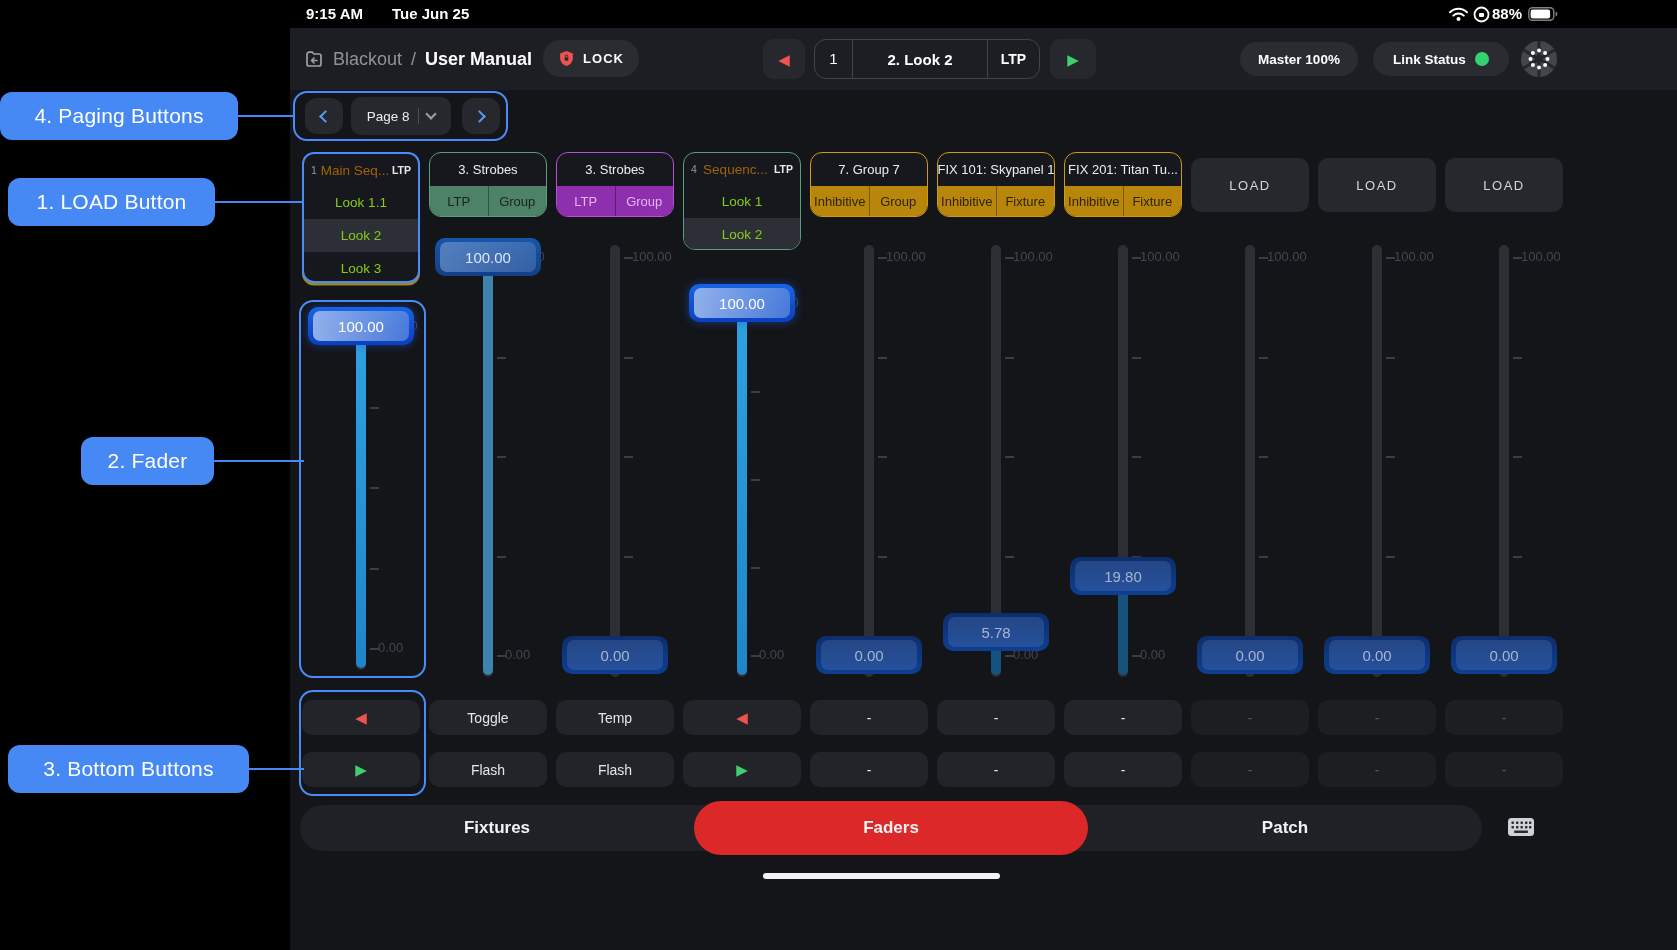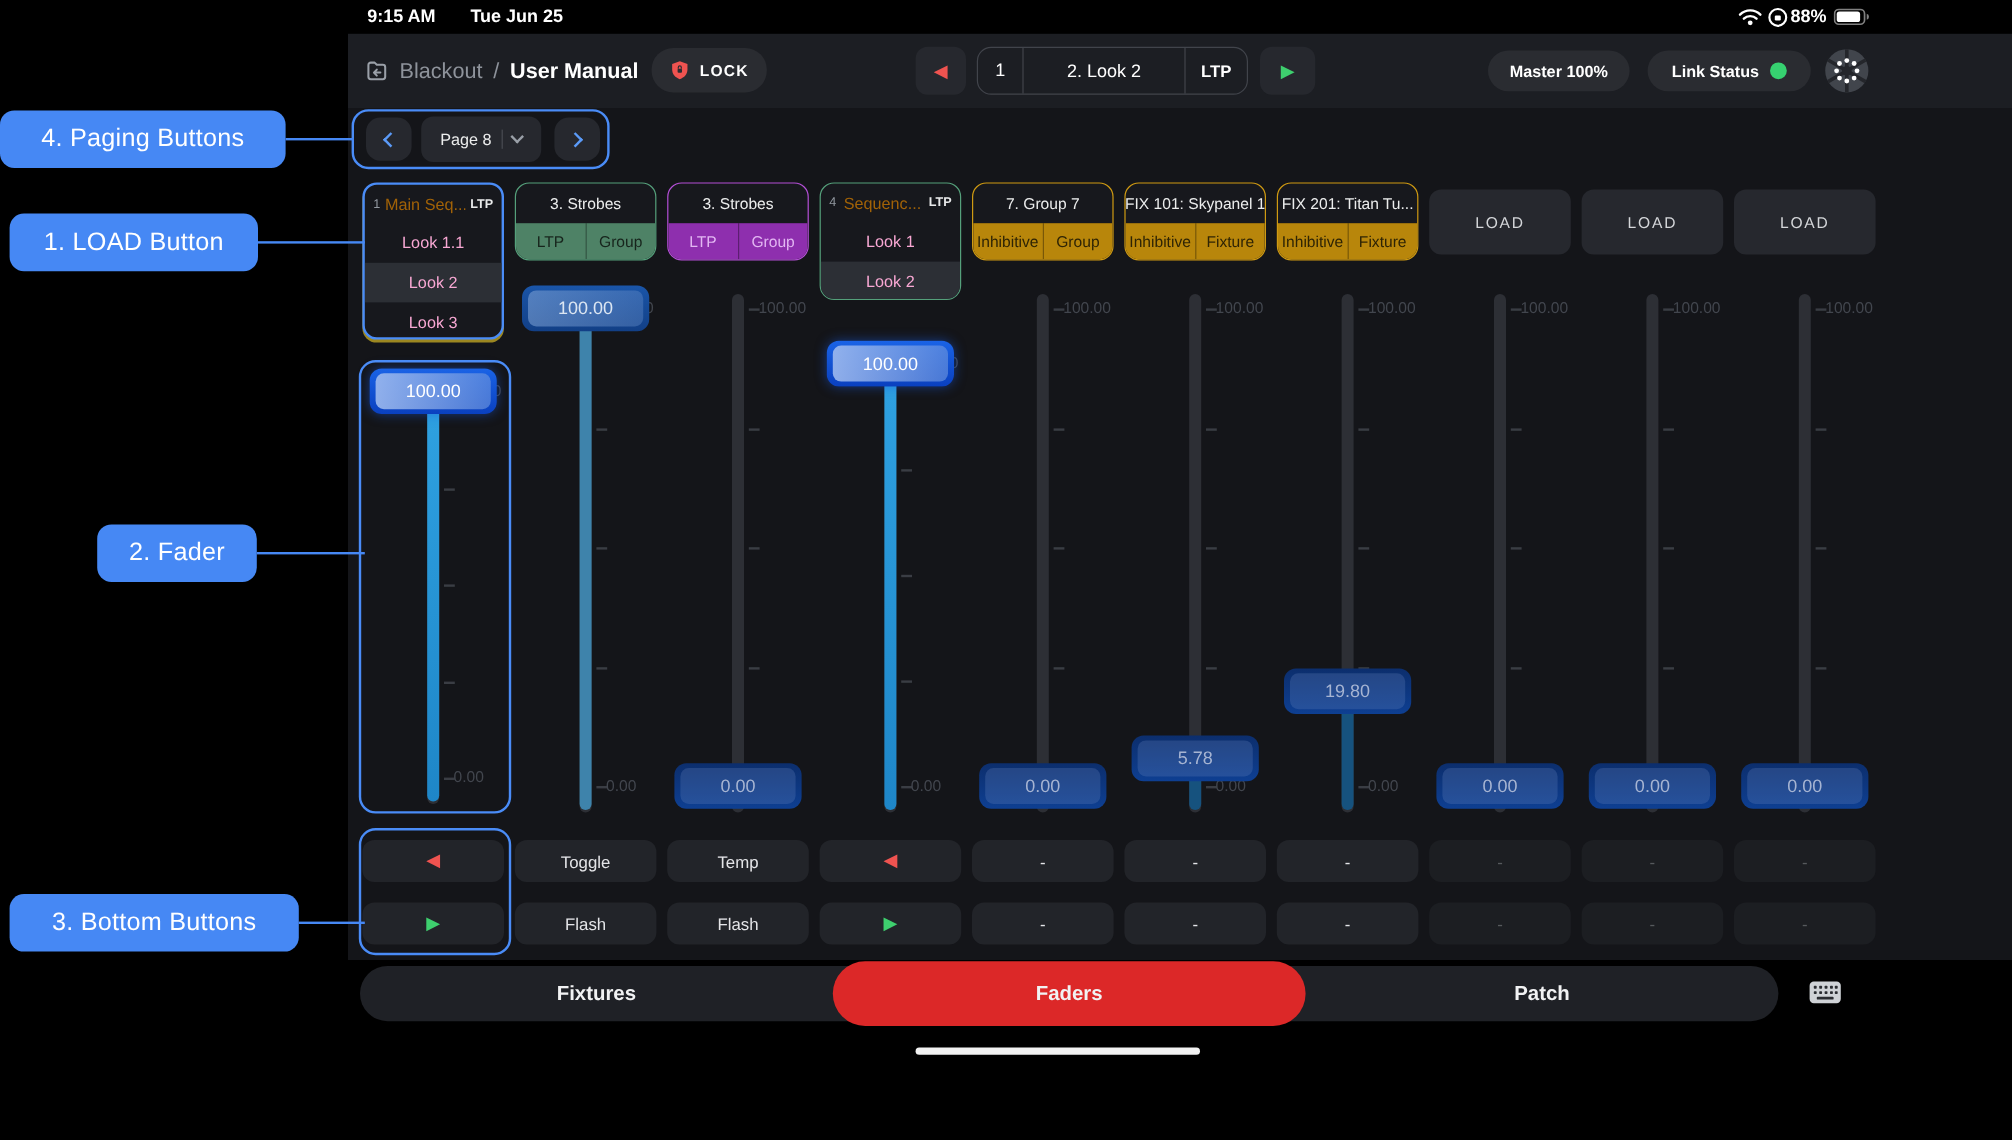--- a/index.html
+++ b/index.html
@@ -4,37 +4,37 @@
 <style>
   *{box-sizing:border-box;margin:0;padding:0}
   body{width:1677px;height:950px;background:#000;font-family:"Liberation Sans",sans-serif;overflow:hidden;position:relative;color:#fff}
   
   #statusbar{position:absolute;left:0;top:0;width:1677px;height:28px;background:#000;z-index:30}
   .sb-time{position:absolute;left:306px;top:5px;font-size:15px;font-weight:700;color:#fff}
   .sb-date{position:absolute;left:392px;top:5px;font-size:15px;font-weight:700;color:#fff}
   .sb-batt-label{position:absolute;left:1492px;top:5px;font-size:15px;font-weight:700;color:#fff}
   .sb-icon{position:absolute;top:6px}
   
-  #app{position:absolute;left:290px;top:28px;width:1387px;height:772px;background:#141519}
+  #app{position:absolute;left:290px;top:28px;width:1387px;height:922px;background:#141519}
   #appheader{position:absolute;left:0;top:0;width:100%;height:62px;background:#1c1e23}
   .crumb-wrap{position:absolute;left:14px;top:0;height:62px;display:flex;align-items:center;gap:9px}
   .crumb-parent{font-size:18px;color:#8e939b}
   .crumb-sep{font-size:18px;color:#8e939b}
   .crumb-title{font-size:18px;font-weight:700;color:#fff}
   .pill{background:#2a2c31;border:none;border-radius:18px;display:flex;align-items:center;justify-content:center;color:#fff;font-family:inherit}
   #lock-btn{position:absolute;left:253px;top:12px;width:96px;height:37px;gap:8px;font-size:13px;font-weight:700;letter-spacing:1px}
   .sq-btn{position:absolute;top:11px;height:40px;background:#26282e;border:none;border-radius:10px;display:flex;align-items:center;justify-content:center;font-family:inherit}
   #back-btn{left:473px;width:42px}
   #play-btn{left:760px;width:46px}
   .tri{font-size:15px;line-height:1}
   .tri.red{color:#ef5350}
   .tri.green{color:#3ecf6e}
   #cue-display{position:absolute;left:524px;top:11px;width:226px;height:40px;border:1.5px solid #41444b;border-radius:12px;display:flex;align-items:center;background:transparent}
   .cue-num{width:38px;text-align:center;font-size:15px;border-right:1.5px solid #41444b;height:100%;line-height:38px}
-  .cue-name{flex:1;text-align:center;font-size:15px;font-weight:400}
+  .cue-name{flex:1;text-align:center;font-size:15px;font-weight:700}
   .cue-mode{width:52px;text-align:center;font-size:14px;font-weight:700;border-left:1.5px solid #41444b;height:100%;line-height:38px}
   #master-pill{position:absolute;left:950px;top:14px;width:118px;height:34px;border-radius:17px;font-size:13.5px;font-weight:700}
   #link-pill{position:absolute;left:1083px;top:14px;width:136px;height:34px;border-radius:17px;font-size:13.5px;font-weight:700;gap:9px}
   .green-dot{width:14px;height:14px;border-radius:50%;background:#36d170}
   #wheel-btn{position:absolute;left:1228px;top:10px;width:42px;height:42px;background:transparent;border:none;padding:0}
   
   .ann-box{position:absolute;border:2px solid #4a8cf7;border-radius:14px;z-index:9;pointer-events:none;background:transparent}
   #paging-outline{left:3px;top:63px;width:215px;height:50px}
   .pg-circle{position:absolute;top:70px;width:38px;height:36px;border-radius:12px;background:#26282e;border:none;display:flex;align-items:center;justify-content:center}
   #pg-prev{left:15px}
@@ -50,21 +50,21 @@
   .column{position:absolute;top:0;width:118px;height:100%}
   .col-header{position:absolute;left:0;top:124px;width:118px;background:#17181d;border-radius:12px;border:1.5px solid #444;overflow:hidden;z-index:4}
   .col-header.acc-blue{border:2px solid #4a8cf7;box-shadow:0 2.5px 0 0 rgba(180,155,35,.85)}
   .col-header.acc-green{border-color:#55a07b}
   .col-header.acc-purple{border-color:#b44fd6}
   .col-header.acc-amber{border-color:#cf9a12}
   .looks-title{height:32px;display:flex;align-items:center;padding:0 7px;gap:4px}
   .idx{font-size:10.5px;color:#9298a0}
   .ttl{flex:1;text-align:center;font-size:13.5px;color:#a16207;white-space:nowrap;overflow:hidden}
   .tag{font-size:10.5px;font-weight:700;color:#e8e9ea}
-  .look-row{height:33px;display:flex;align-items:center;justify-content:center;font-size:13.5px;color:#f9a8d4}
+  .look-row{height:33px;display:flex;align-items:center;justify-content:center;font-size:13.5px;color:#84cc16}
   .look-row.active{background:#2c2f35}
   .pair-title{height:33px;display:flex;align-items:center;justify-content:center;font-size:13px;color:#eceded;white-space:nowrap;overflow:hidden;padding:0 2px}
   .pair-bottom{height:30px;display:flex}
   .acc-green .pair-bottom{background:#4e8266;color:#17241c}
   .acc-purple .pair-bottom{background:#8e2fae;color:#e2b6f2}
   .acc-amber .pair-bottom{background:#b8860b;color:#2e2405}
   .pcell{flex:1;display:flex;align-items:center;justify-content:center;font-size:13px}
   .pcell:first-child{border-right:1px solid rgba(0,0,0,.35)}
   .load-btn{position:absolute;left:0;top:130px;width:118px;height:54px;background:#26282e;border:none;border-radius:10px;color:#d4d6d9;font-size:13px;letter-spacing:1.5px;font-family:inherit}
   

